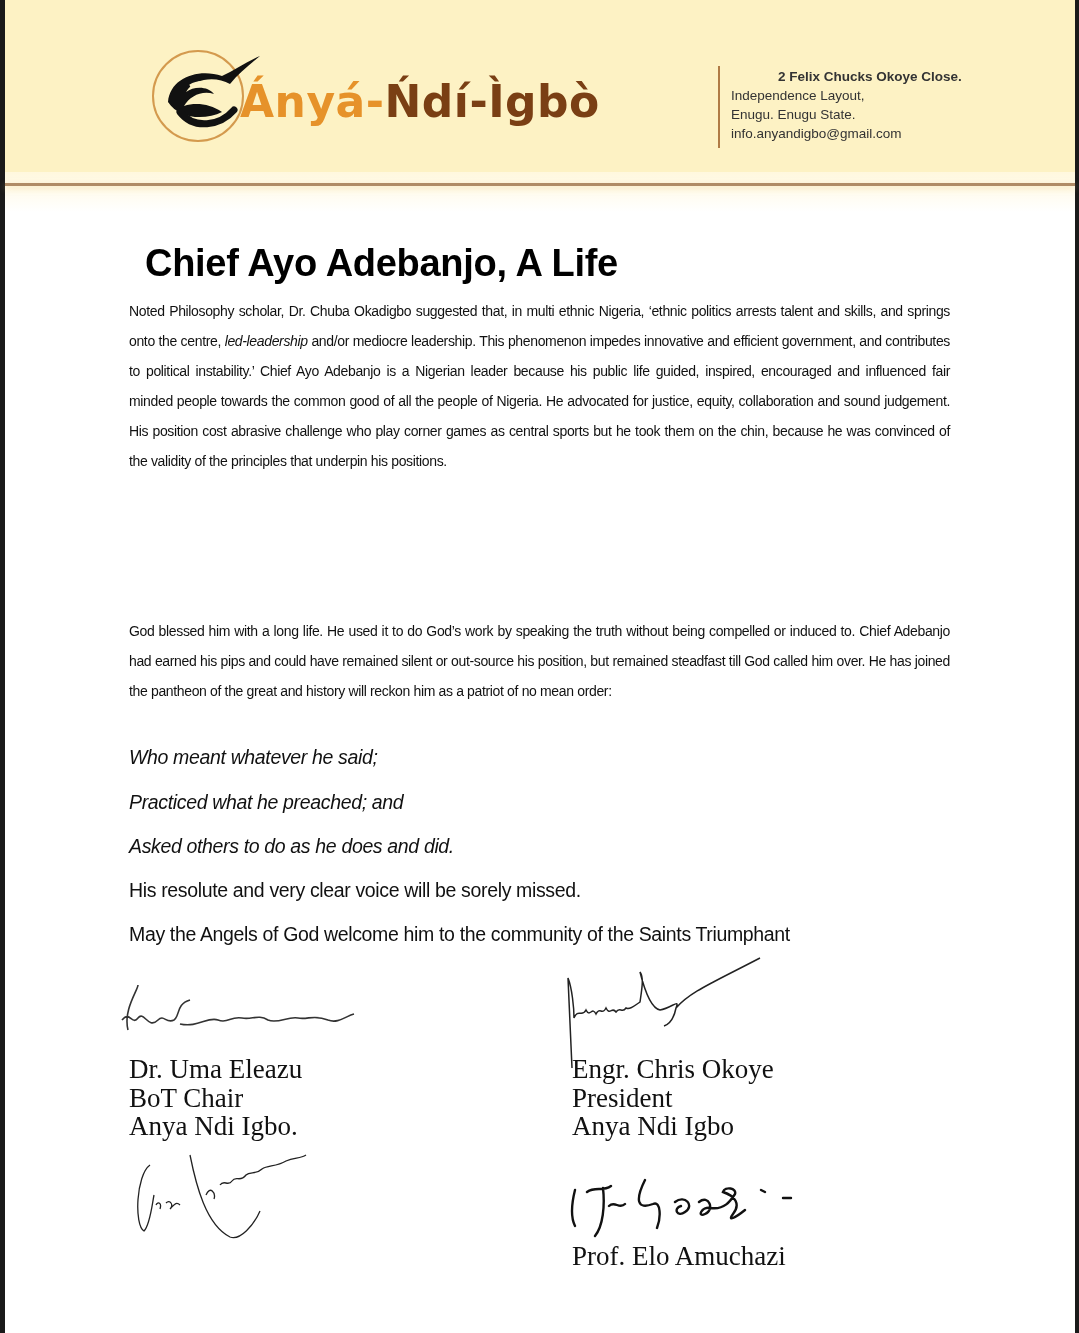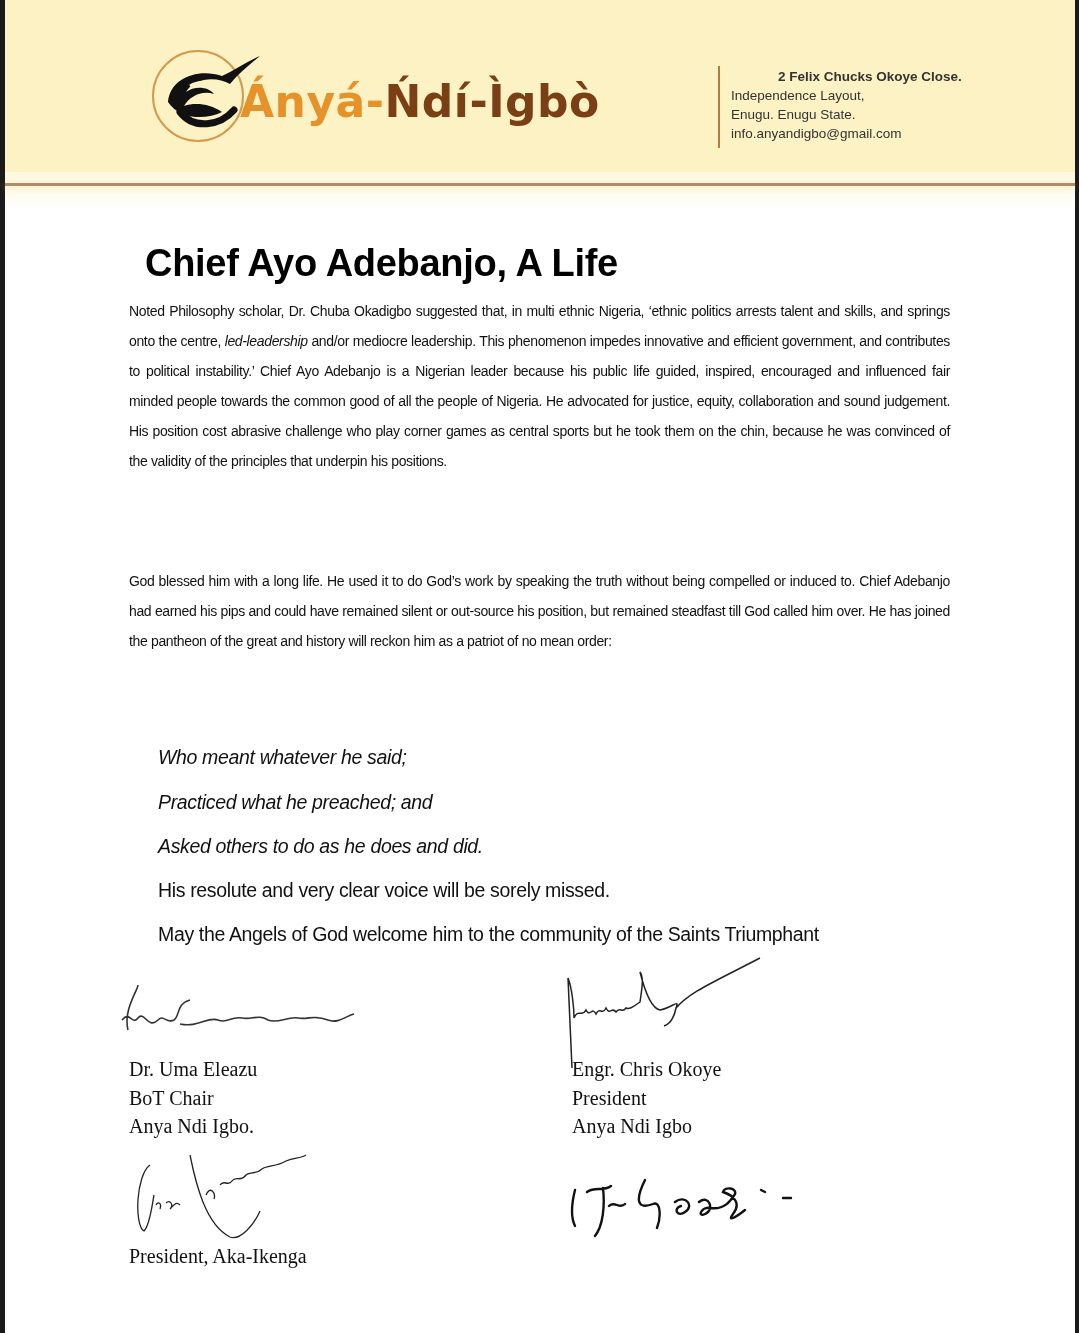--- a/index.html
+++ b/index.html
@@ -47,26 +47,26 @@
     font-family: "Liberation Sans", sans-serif; font-size: 38px; font-weight: bold; color: #000;
     letter-spacing: -0.3px;
   }
   .body-text {
     position: absolute; left: 129px; width: 821px;
     font-family: "Liberation Sans", sans-serif; font-size: 14px; line-height: 30px;
     text-align: justify; color: #111; letter-spacing: -0.35px;
   }
   .body-text em { font-style: italic; }
   .p1 { top: 296px; }
-  .p2 { top: 566px; }
-  .line { position: absolute; left: 129px; font-family: "Liberation Sans", sans-serif; font-size: 19.5px; color: #111; white-space: nowrap; letter-spacing: -0.35px; margin-left: 29px; }
+  .p2 { top: 616px; }
+  .line { position: absolute; left: 129px; font-family: "Liberation Sans", sans-serif; font-size: 19.5px; color: #111; white-space: nowrap; letter-spacing: -0.35px; }
   .line.it { font-style: italic; }
   .sig-block {
     position: absolute; font-family: "Liberation Serif", "DejaVu Serif", serif;
-    font-size: 20px; line-height: 28.5px; color: #111; white-space: nowrap;
+    font-size: 27px; line-height: 28.5px; color: #111; white-space: nowrap;
   }
   .sig { position: absolute; }
 </style>
 </head>
 <body>
 
 <div class="frame-left"></div>
 <div class="frame-right"></div>
 
 <div class="letterhead"></div>
@@ -120,20 +120,20 @@
 <div class="sig-block" style="left:572px;top:1055px">
   <div>Engr. Chris Okoye</div>
   <div>President</div>
   <div>Anya Ndi Igbo</div>
 </div>
 
 <svg class="sig" style="left:130px;top:1145px" width="180" height="110" viewBox="0 0 180 110">
   <path d="M20 20 C 6 30, 4 80, 14 86 C 20 80, 22 60, 24 50 M26 60 C 28 56, 32 58, 30 64 M36 58 C 40 54, 44 60, 40 64 C 44 60, 46 56, 50 60 M60 10 C 66 40, 76 80, 100 92 C 110 96, 124 80, 130 66 M76 50 C 80 40, 86 48, 84 54 M90 40 C 94 34, 98 42, 102 36 C 106 30, 110 38, 116 30 C 120 26, 126 30, 132 24 C 138 20, 146 22, 156 16 C 164 12, 170 14, 176 10" fill="none" stroke="#222" stroke-width="1.3"></path>
 </svg>
 <div class="sig-block" style="left:129px;top:1242px">
-  <div> President, Aka-Ikenga</div>
 </div>
 
 <svg class="sig" style="left:565px;top:1170px" width="270" height="70" viewBox="0 0 270 70">
   <path d="M10 20 C 6 36, 6 48, 10 56 M22 22 C 30 16, 38 22, 46 16 M38 18 C 40 36, 38 56, 30 66 M44 36 C 50 30, 54 40, 60 34 M80 10 C 70 30, 72 40, 88 34 C 96 30, 96 48, 92 58 M110 32 C 120 24, 130 36, 120 42 C 112 48, 108 38, 116 36 M134 32 C 144 24, 150 40, 140 44 C 132 48, 136 36, 146 38 C 160 40, 166 30, 170 24 C 172 18, 160 16, 158 22 C 170 26, 176 34, 168 44 C 162 52, 170 48, 180 40 M196 20 L 200 22 M218 28 L 226 28" fill="none" stroke="#111" stroke-width="2.4" stroke-linecap="round"></path>
 </svg>
 <div class="sig-block" style="left:572px;top:1242px">
+  <div>Prof. Elo Amuchazi</div>
 </div>
 
 </body></html>

